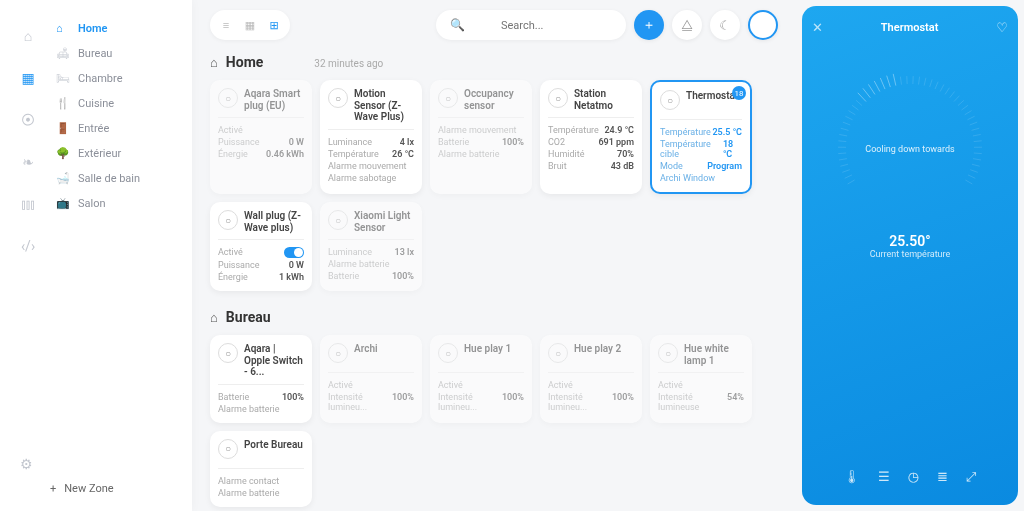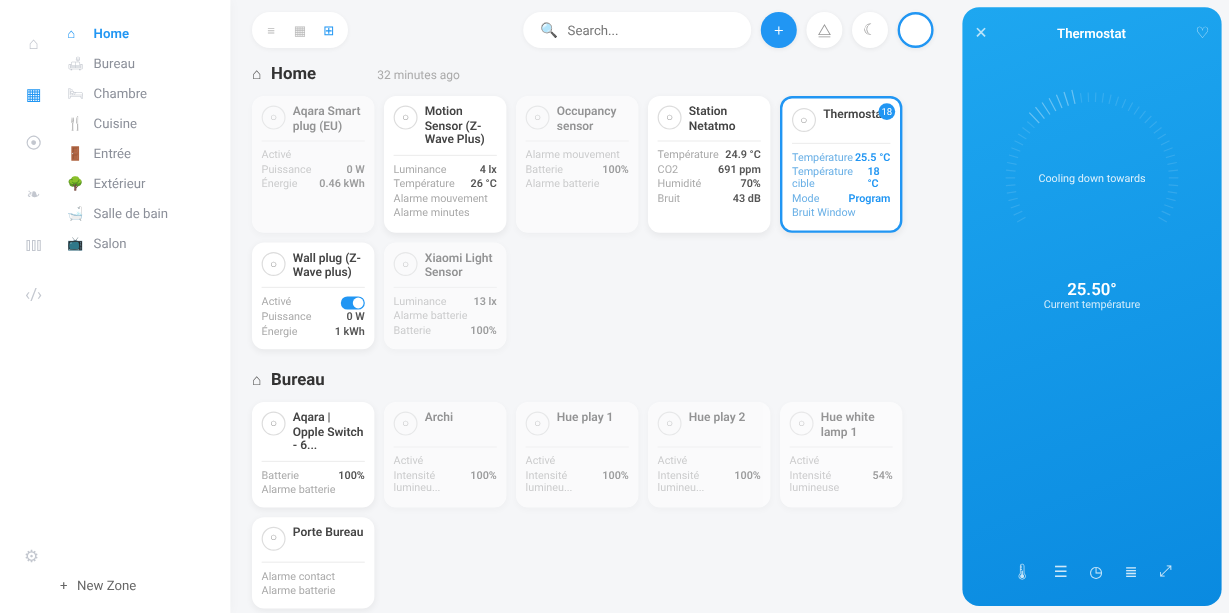--- a/index.html
+++ b/index.html
@@ -24,21 +24,21 @@
 .new-zone { font-size:11px; color:#666; display:flex; align-items:center; gap:8px; cursor:pointer; padding-left:30px; }
 
 .main { flex:1; padding:10px 18px 0 18px; overflow:hidden; }
 .topbar { display:flex; align-items:center; gap:8px; margin-bottom:14px; }
 .view-toggle { display:flex; background:#fff; border-radius:18px; padding:4px; box-shadow:0 1px 4px rgba(0,0,0,0.05); }
 .vt-btn { width:24px; height:22px; display:flex; align-items:center; justify-content:center; color:#bbb; border-radius:12px; font-size:11px; }
 .vt-btn.active { color:#2196f3; }
 .spacer { flex:1; }
 .search { background:#fff; border-radius:18px; height:30px; display:flex; align-items:center; padding:0 14px; width:190px; box-shadow:0 1px 4px rgba(0,0,0,0.05); }
 .search-ic { color:#bbb; font-size:12px; margin-right:8px; }
-.search input { border:none; outline:none; font-size:11px; color:#888; width:100%; background:transparent; }
+.search input { border:none; outline:none; font-size:11px; color:#888; width:100%; background:transparent;margin-left:28px; }
 .circ { width:30px; height:30px; border-radius:50%; display:flex; align-items:center; justify-content:center; box-shadow:0 1px 4px rgba(0,0,0,0.07); font-size:13px; }
 .circ.add { background:#2196f3; color:#fff; }
 .circ.plain { background:#fff; color:#999; }
 .circ.ring { background:#fff; border:2px solid #2196f3; }
 .section-title { display:flex; align-items:baseline; gap:8px; margin-bottom:10px; }
 .st-icon { color:#555; font-size:13px; }
 .st-text { font-size:14px; font-weight:700; color:#333; }
 .st-sub { font-size:10px; color:#aaa;margin-left:43px; }
 .cards { display:flex; flex-wrap:wrap; gap:8px; margin-bottom:18px; }
 .card { width:102px; background:#fff; border-radius:10px; padding:8px; box-shadow:0 2px 6px rgba(0,0,0,0.06); display:flex; flex-direction:column; }
@@ -178,21 +178,21 @@
           </div>
           <div class="row">
             <span>Température</span>
             <span class="val">26 °C</span>
           </div>
           <div class="row">
             <span>Alarme mouvement</span>
             <span class="val"></span>
           </div>
           <div class="row">
-            <span>Alarme minutes</span>
+            <span>Alarme sabotage</span>
             <span class="val"></span>
           </div>
         </div>
         <div class="card faded">
           <div class="card-head">
             <div class="card-ic">○</div>
             <div class="card-title">Occupancy sensor</div>
           </div>
           <div class="row">
             <span>Alarme mouvement</span>
@@ -241,21 +241,21 @@
           </div>
           <div class="row">
             <span>Température cible</span>
             <span class="val">18 °C</span>
           </div>
           <div class="row">
             <span>Mode</span>
             <span class="val">Program</span>
           </div>
           <div class="row">
-            <span>Bruit Window</span>
+            <span>Archi Window</span>
             <span class="val"></span>
           </div>
         </div>
         <div class="card">
           <div class="card-head">
             <div class="card-ic">○</div>
             <div class="card-title">Wall plug (Z-Wave plus)</div>
           </div>
           <div class="row">
             <span>Activé</span>

